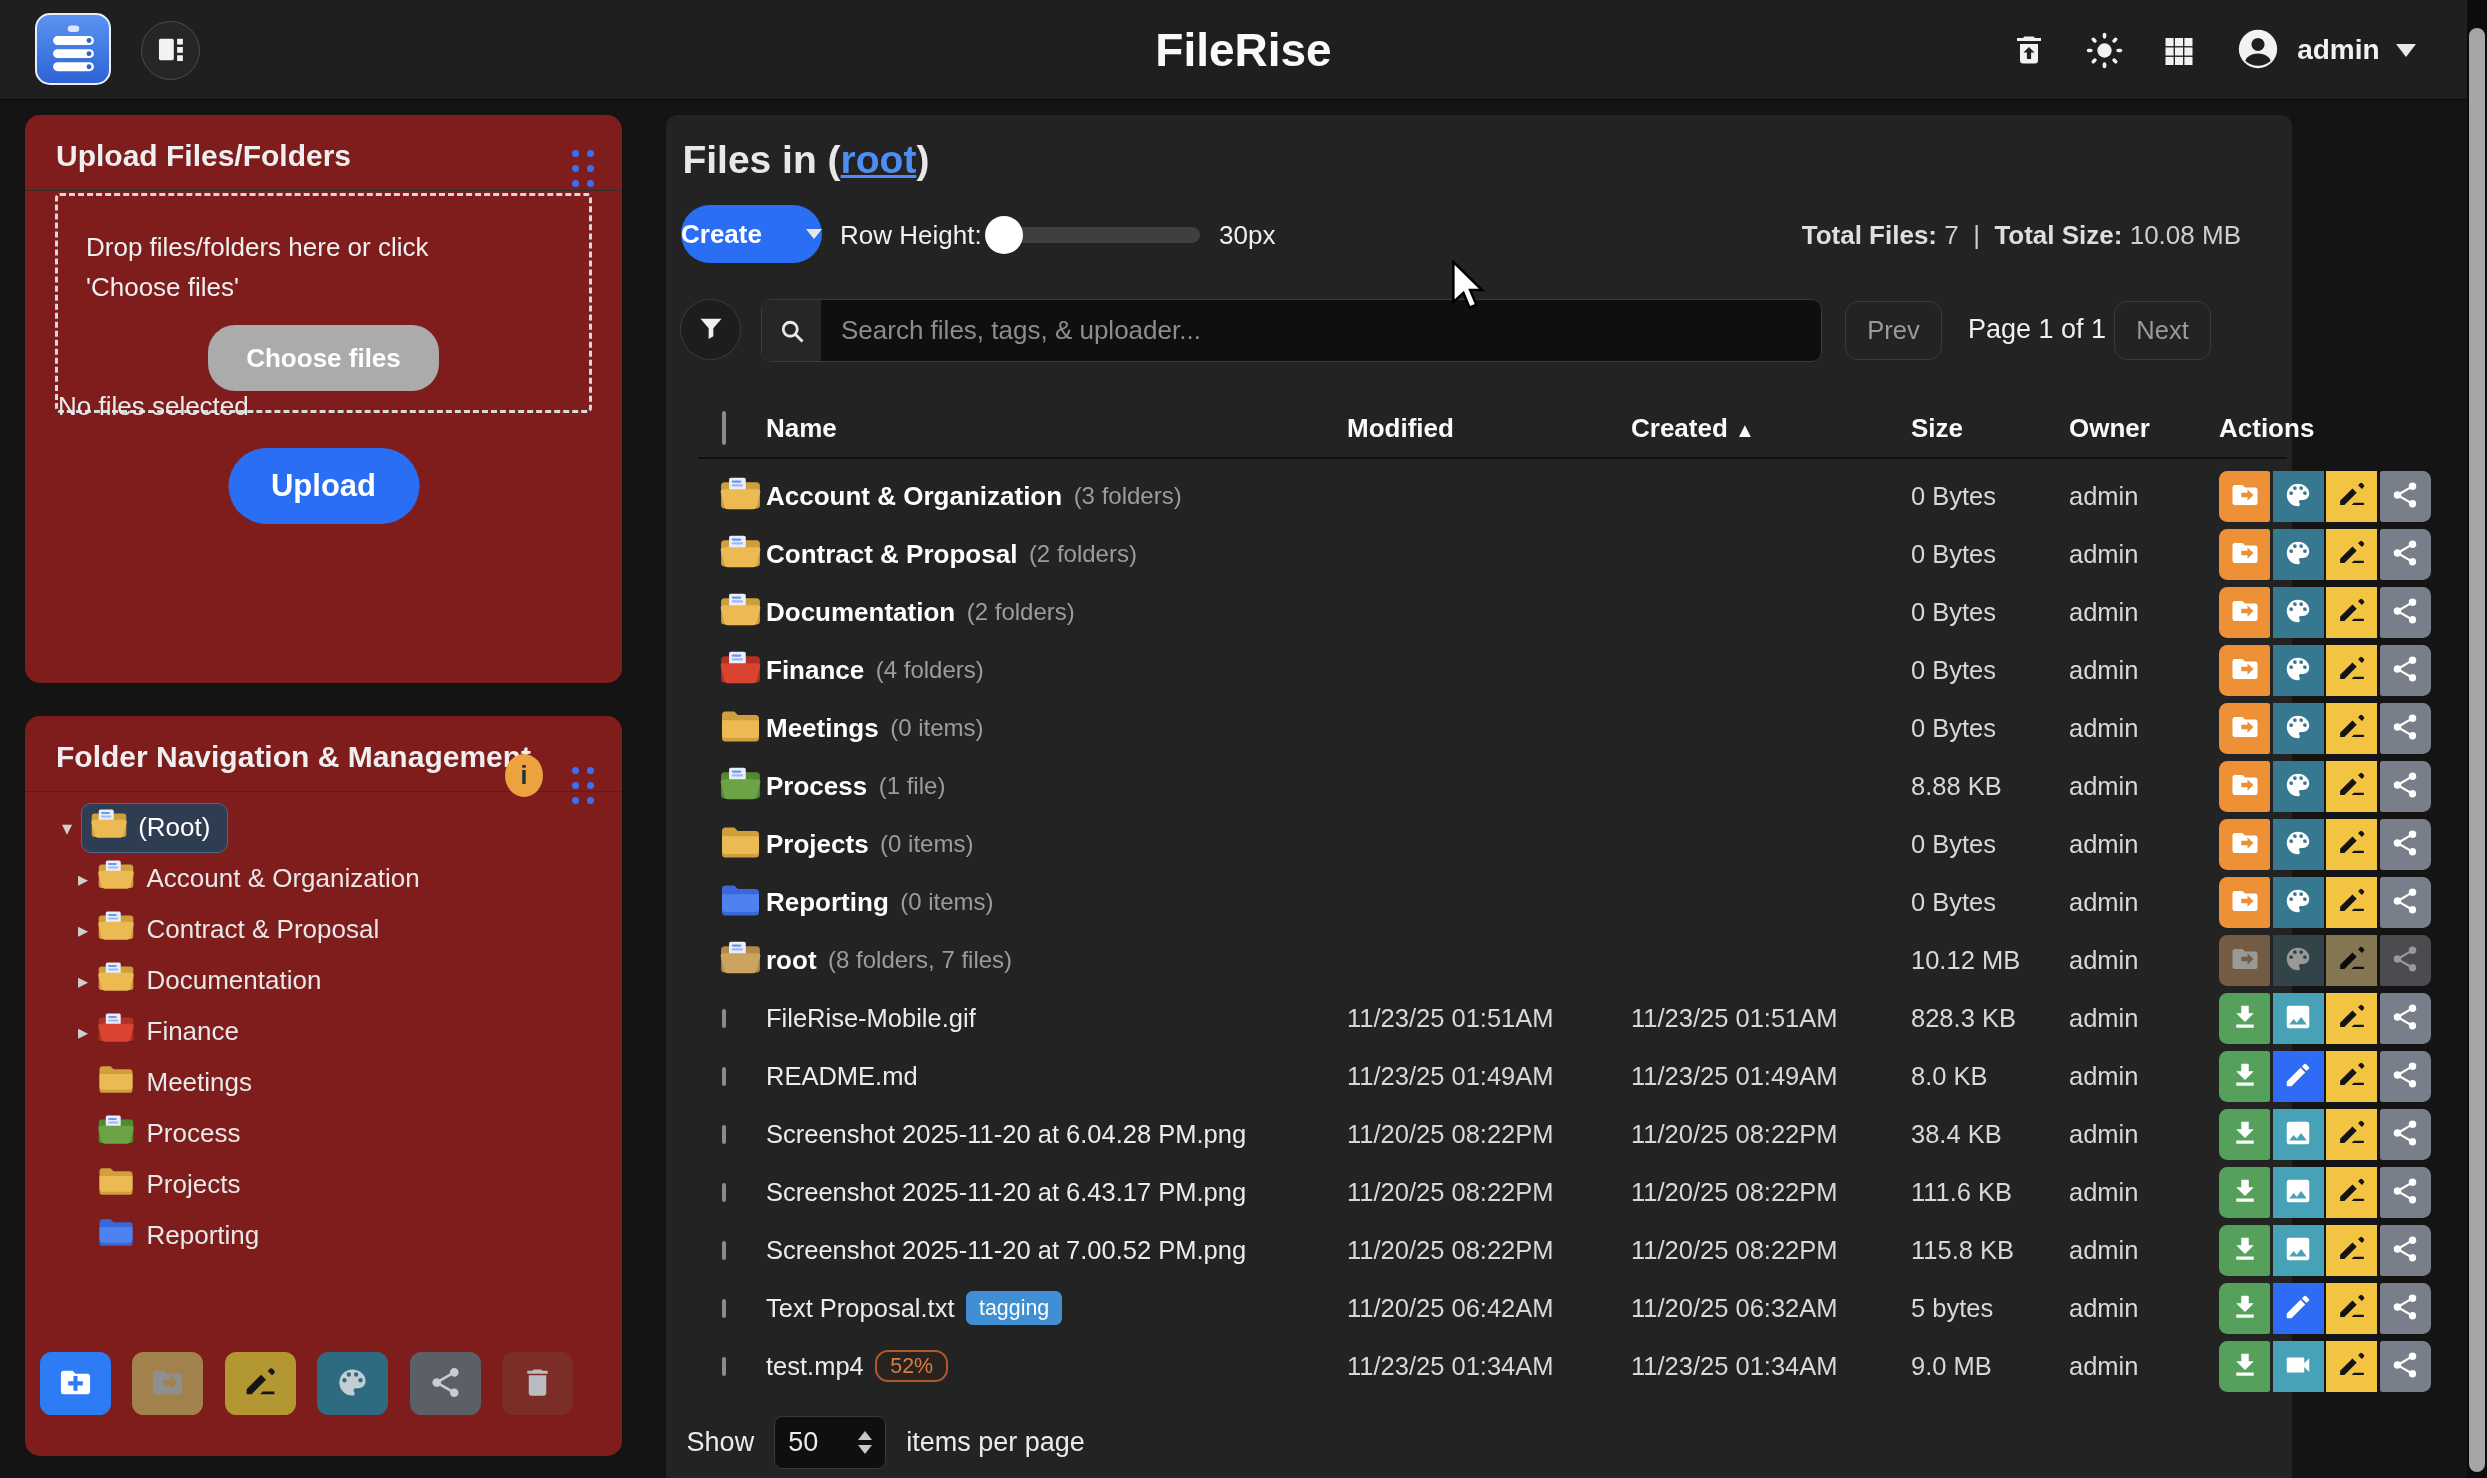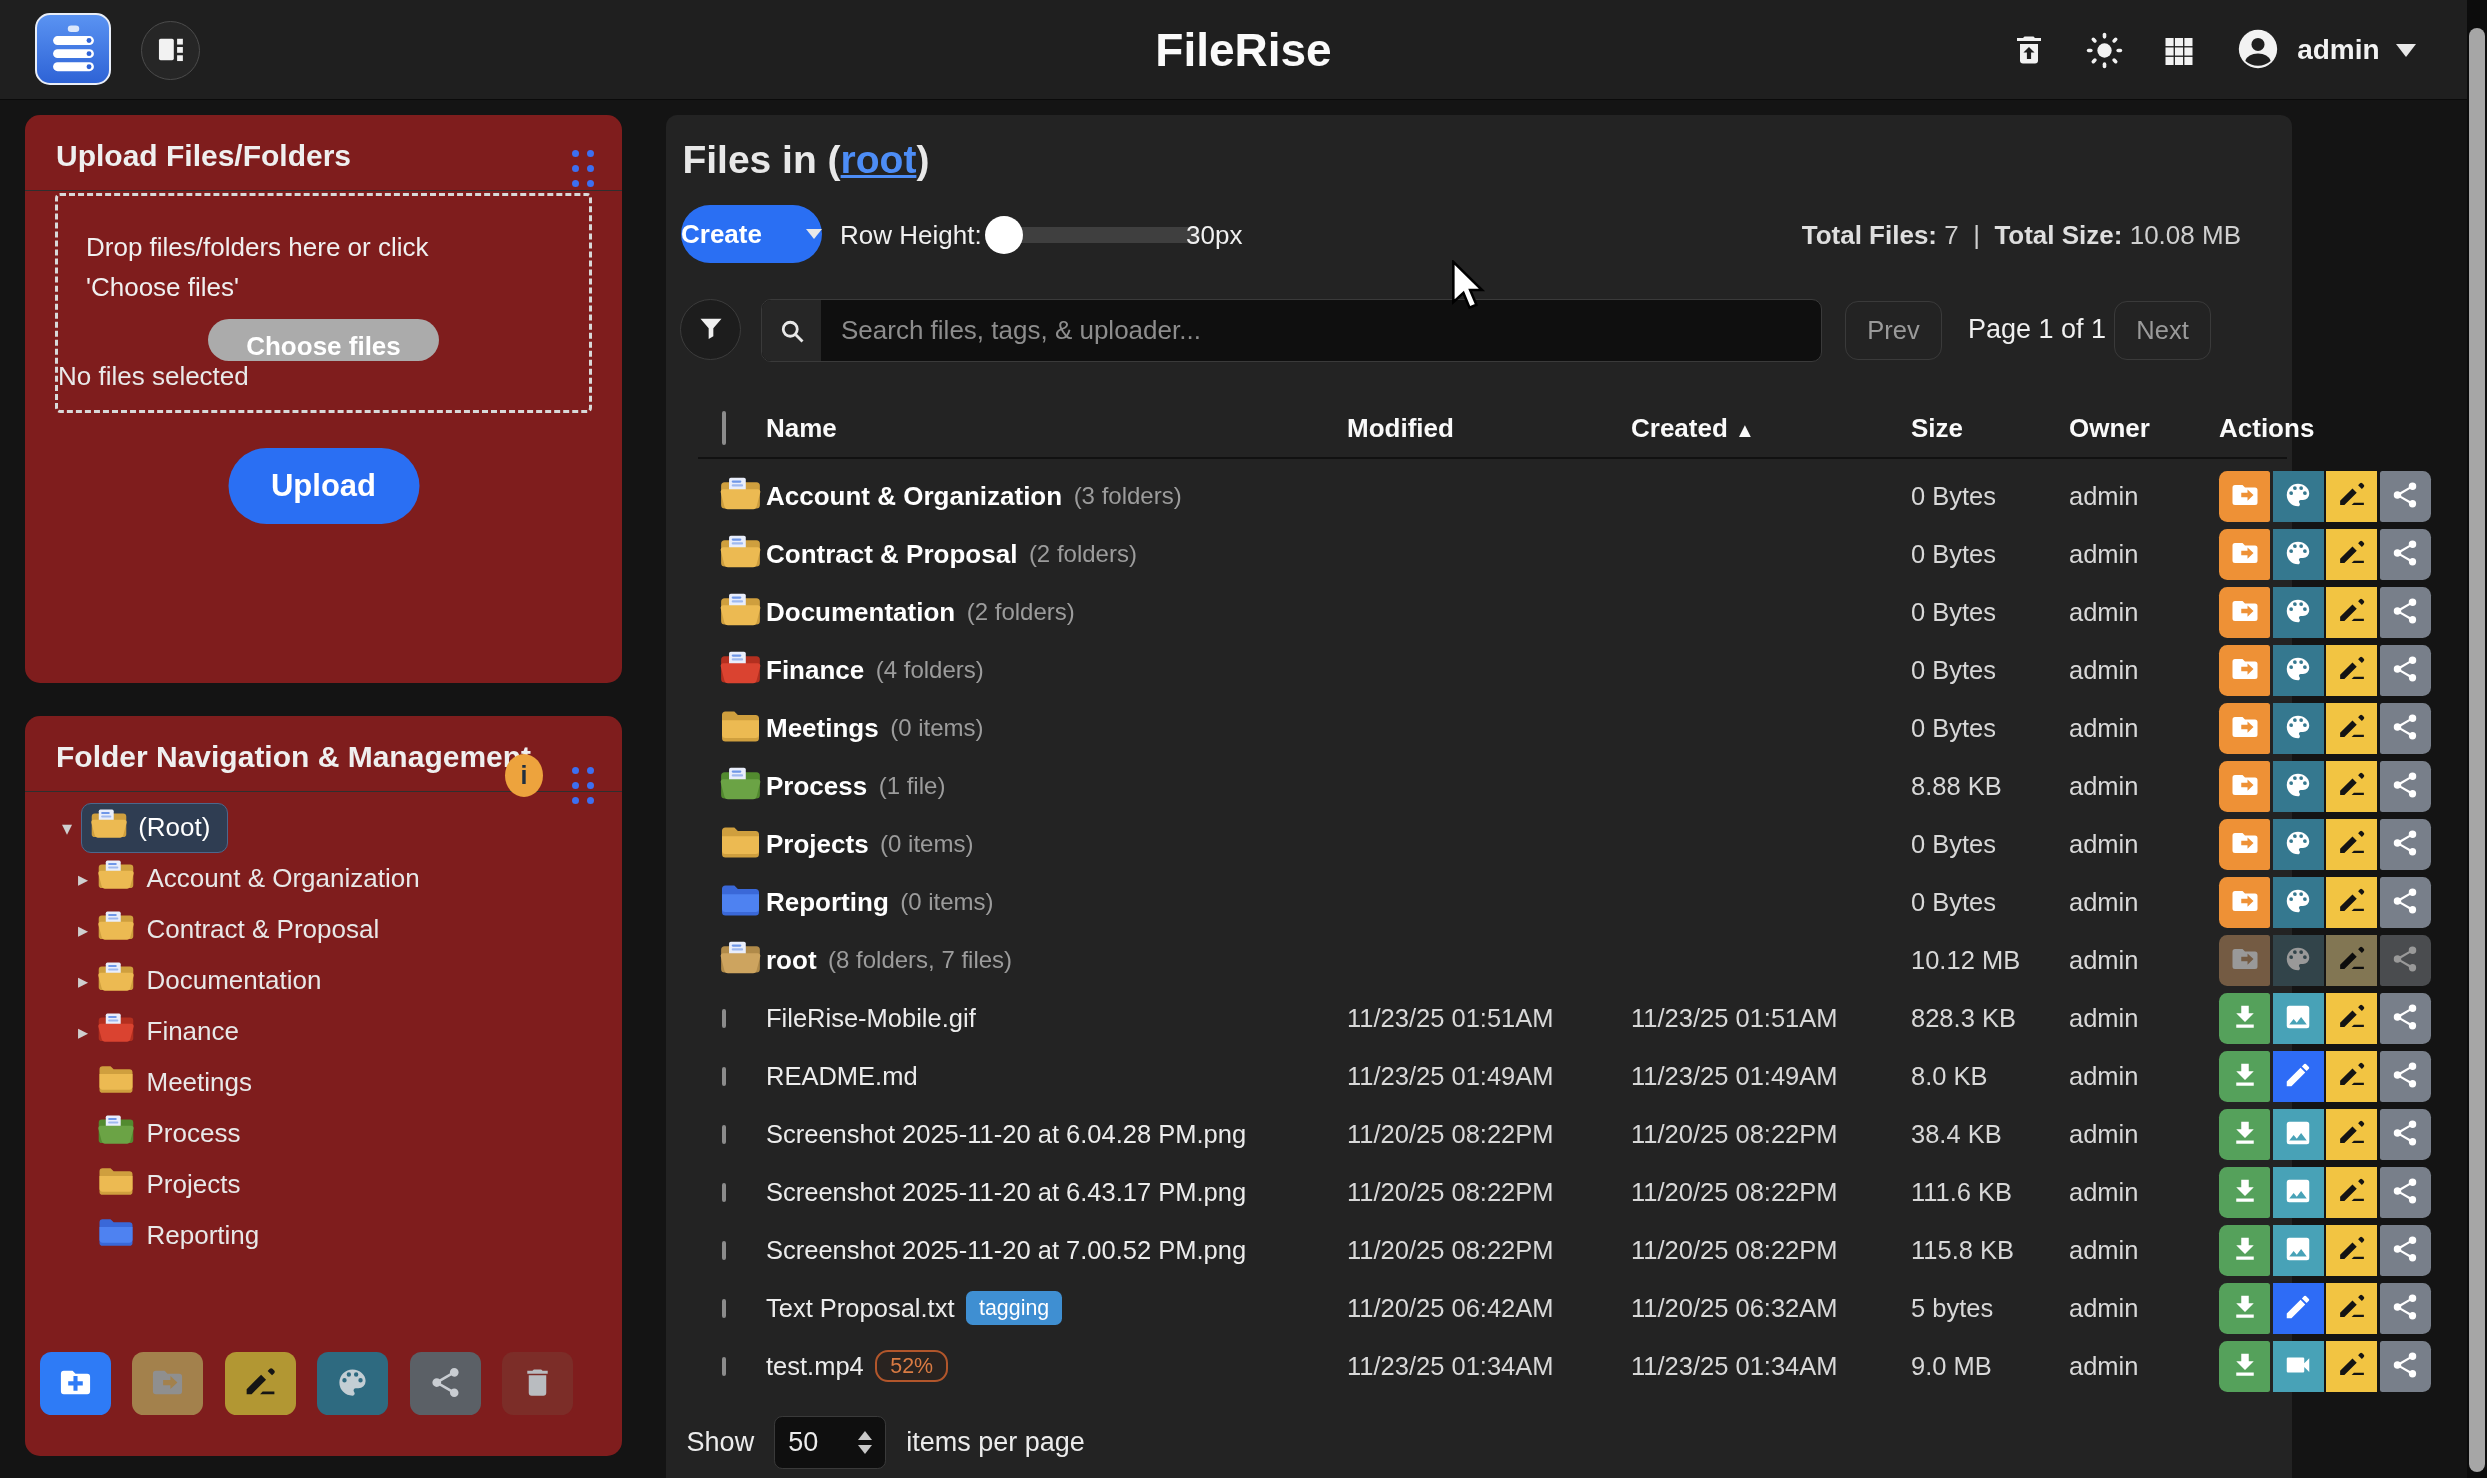--- a/index.html
+++ b/index.html
@@ -29,21 +29,21 @@
   .card-head { position:relative; padding:21.4px 31px 15px 31px; border-bottom:1.6px solid #2f2f2f; }
   .card-title { font-size:30px; font-weight:bold; color:#efefef; line-height:39px; }
   .drag-dots { position:absolute; right:28px; top:35px; display:grid;
                grid-template-columns:repeat(2,7.4px); grid-template-rows:repeat(3,7.4px); gap:7.4px; }
   .drag-dots i { width:7.4px; height:7.4px; border-radius:50%; background:#3d6ff0; }
 
   #upload-card { top:115px; height:568px; }
   .dropzone { position:absolute; left:30px; right:30px; top:78px; height:220px;
               border:3.3px dashed #d9d9d9; border-radius:5px; }
   .drop-text { margin:31px 0 0 28px; font-size:26px; line-height:40px; color:#f0f0f0; }
-  .choose-btn { display:block; margin:12px auto 0; padding:0 38px; height:42px; line-height:54px;
+  .choose-btn { display:block; margin:18px auto 0; padding:0 38px; height:66px; line-height:54px;
                 background:#ababab; color:#ffffff; font-weight:bold; font-size:26px;
                 border:none; border-radius:27px; cursor:pointer; }
   .no-files { margin-top:0; text-align:left; font-size:26px; color:#e9e9e9; }
   .upload-btn { position:absolute; left:50%; transform:translateX(-50%); top:333px;
                 width:191px; height:76px; border:none; border-radius:38px; background:#2a6ff3;
                 color:#fff; font-weight:bold; font-size:31px; cursor:pointer; }
 
   #folder-card { top:716px; height:740px; }
   #folder-card .card-head { padding-right:80px; }
   .info-badge { position:absolute; right:79px; top:38px; width:38px; height:43px; border-radius:50%;
@@ -68,21 +68,21 @@
   .page-head { position:absolute; left:16.4px; top:23px; font-size:39px; font-weight:bold; color:#e8e8e8; }
   .page-head a { color:#4d8df6; text-decoration:underline; cursor:pointer; }
   .create-btn { position:absolute; left:15px; top:90px; width:141px; height:58px; border:none;
                 border-radius:29px; background:#2a6ff3; color:#fff; font-weight:bold; font-size:26px;
                 display:flex; align-items:center; justify-content:space-between; gap:11.5px; cursor:pointer; }
   .create-btn .caret-down { border-left-width:8.2px; border-right-width:8.2px; border-top-width:10px; }
   .rowheight-label { position:absolute; left:174px; top:105px; font-size:26px; color:#f0f0f0; }
   .slider-track { position:absolute; left:322px; top:112px; width:212px; height:16.4px;
                   border-radius:8.2px; background:#3f3f3f; cursor:pointer; }
   .slider-thumb { position:absolute; left:-3.3px; top:-10.7px; width:38px; height:38px; border-radius:50%; background:#fff; }
-  .rowheight-value { position:absolute; left:520px; top:105px; font-size:26px; color:#f0f0f0; }
+  .rowheight-value { position:absolute; left:553px; top:105px; font-size:26px; color:#f0f0f0; }
   .totals { position:absolute; right:51px; top:105px; font-size:26px; color:#cfcfcf; }
   .totals b { color:#dedede; }
 
   .filter-btn { position:absolute; left:14px; top:184px; width:61px; height:61px; border-radius:50%;
                 background:#1d1d1d; border:1.6px solid #3c3c3c; display:flex; align-items:center;
                 justify-content:center; color:#f0f0f0; cursor:pointer; }
   .search-wrap { position:absolute; left:95px; top:184px; width:1061px; height:63px;
                  border:1.6px solid #3a3a3a; border-radius:10px; background:#0f0f0f;
                  display:flex; align-items:center; overflow:hidden; }
   .search-icon-seg { width:59px; height:100%; background:#262626; display:flex;

